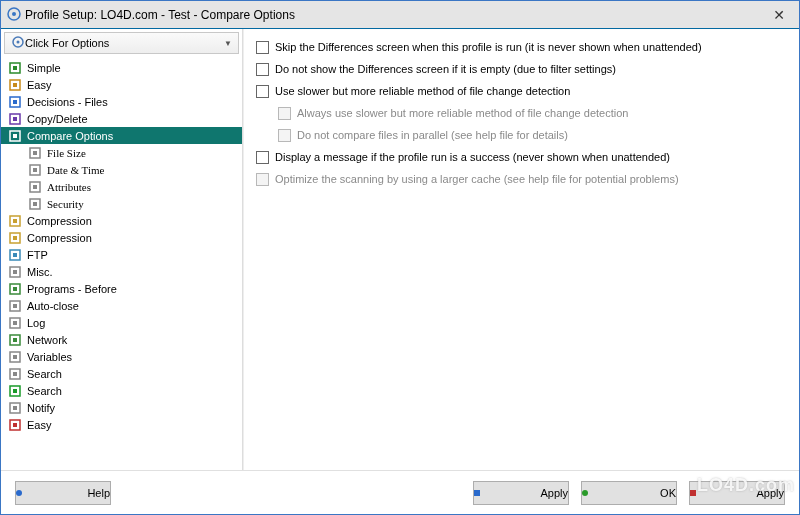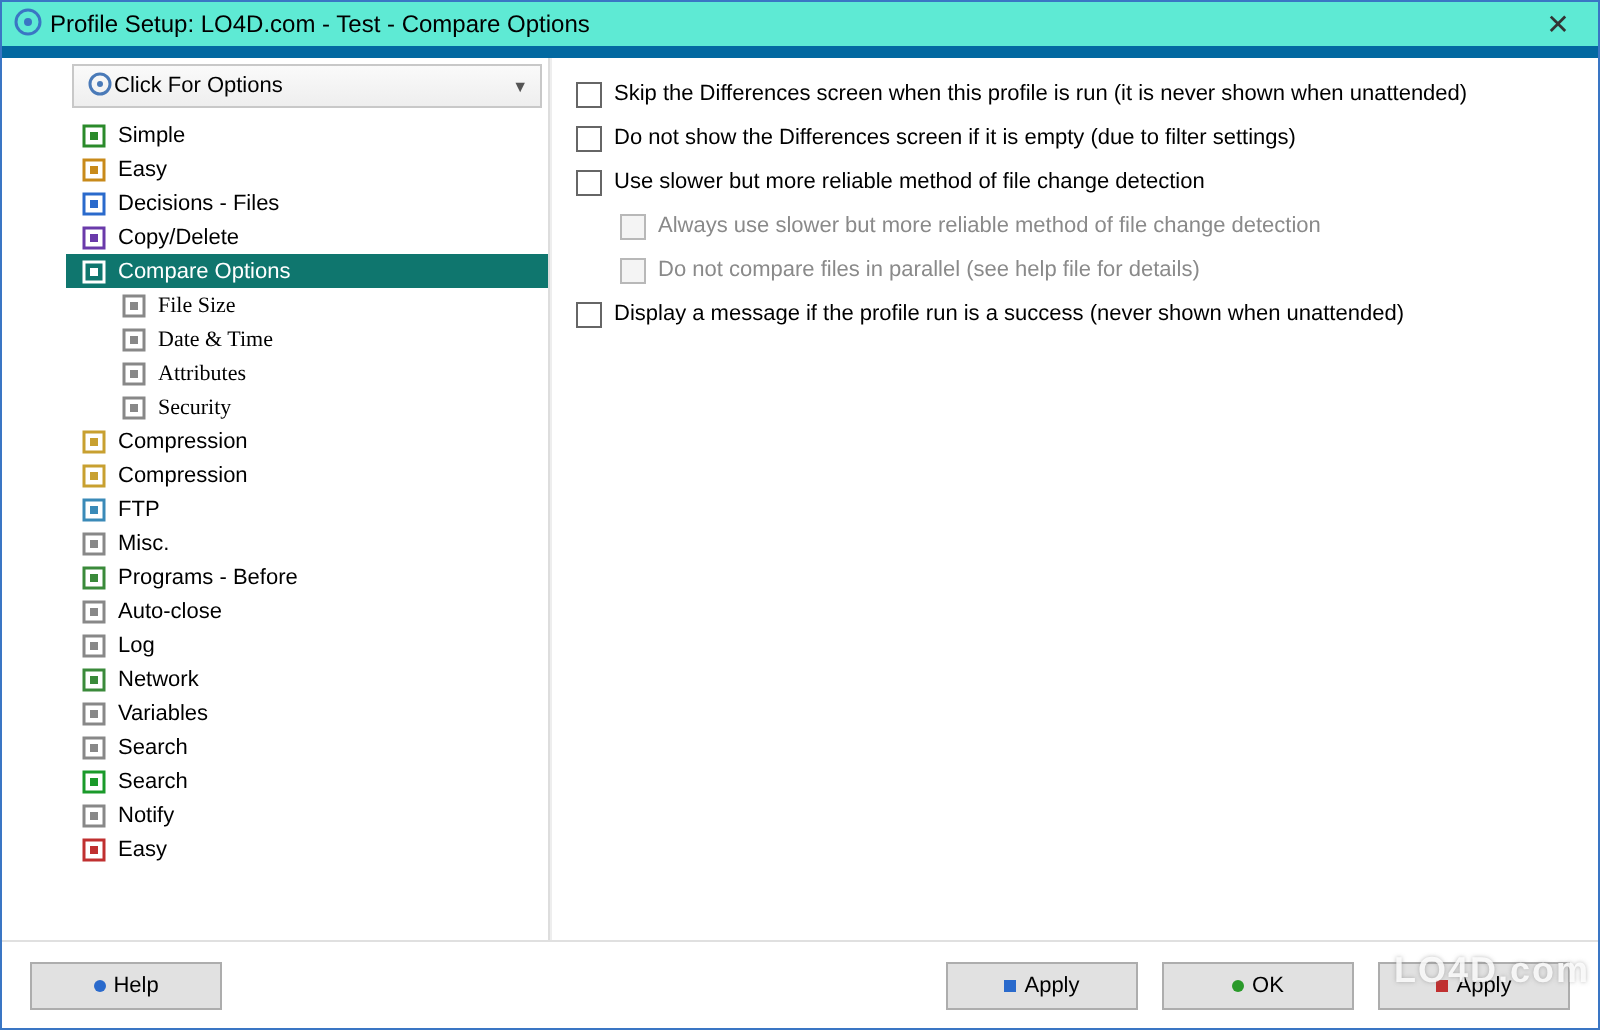--- a/index.html
+++ b/index.html
@@ -1,41 +1,41 @@
 <!DOCTYPE html>
 <html><head>
 <meta charset="utf-8">
 <style>
   * { box-sizing: border-box; }
   html, body { margin:0; padding:0; font-family: "Segoe UI", Tahoma, sans-serif; font-size:11px; color:#000; background:#fff; }
   .window { width:800px; height:515px; border:1px solid #3a76c4; display:flex; flex-direction:column; background:#fff; }
-  .titlebar { height:28px; display:flex; align-items:center; padding:0 0 0 6px; border-bottom:6px solid #0369a1; background:#5eead4; color:#000; }
+  .titlebar { height:28px; display:flex; align-items:center; padding:0 0 0 6px; border-bottom:1px solid #0369a1; background:#e5e5e5; color:#000; }
   .titlebar .title { flex:1; font-size:12px; }
   .titlebar .sys { width:40px; height:28px; display:flex; align-items:center; justify-content:center; font-size:14px; color:#333; }
-  .body { flex:1; display:flex; min-height:0;padding-left:32px; }
+  .body { flex:1; display:flex; min-height:0; }
   
   .sidebar { width:242px; display:flex; flex-direction:column; border-right:1px solid #ddd; }
   .options-header { height:22px; margin:3px; border:1px solid #c8c8c8; background:linear-gradient(#fafafa,#eee); display:flex; align-items:center; padding:0 6px; cursor:pointer; position:relative; }
   .options-header .arrow { margin-left:auto; font-size:8px; color:#555; }
   .tree { flex:1; overflow:auto; padding:2px 0; }
   .tree-item { height:17px; display:flex; align-items:center; padding-left:6px; cursor:pointer; white-space:nowrap; }
   .tree-item.sub { padding-left:26px;font-family:Liberation Serif, serif; }
   .tree-item.selected { background:#0f766e; color:#fff; }
   .tree-item .ic { width:16px; height:16px; margin-right:4px; display:flex; align-items:center; justify-content:center; flex:0 0 16px; }
   .ic svg { width:14px; height:14px; }
   
   .content { flex:1; padding:8px 12px; border-left:1px solid #eee; }
   .check-row { display:flex; align-items:center; height:20px; margin-bottom:2px; }
   .check-row.sub { padding-left:22px; }
   .check-row.disabled { color:#8a8a8a; }
   .cb { width:13px; height:13px; border:1px solid #666; margin-right:6px; background:#fff; flex:0 0 13px; position:relative; }
   .check-row.disabled .cb { border-color:#b8b8b8; background:#f4f4f4; }
   
   .footer { height:44px; border-top:1px solid #e0e0e0; display:flex; align-items:center; padding:0 14px; gap:12px; background:#fff; }
-  .btn { height:24px; min-width:96px; border:1px solid #adadad; background:#e1e1e1; display:flex; align-items:center; justify-content:center; gap:4px; cursor:pointer; font-size:11px; }
+  .btn { height:24px; min-width:96px; border:1px solid #adadad; background:#e1e1e1; display:flex; align-items:center; justify-content:space-between; gap:4px; cursor:pointer; font-size:11px; }
   .btn .dot { width:6px; height:6px; }
   .spacer { flex:1; }
   
   .watermark { position:absolute; right:4px; bottom:18px; font-size:18px; color:rgba(255,255,255,0.85); font-weight:700; letter-spacing:1px; text-shadow:0 0 2px rgba(120,120,120,0.5); pointer-events:none; }
 </style>
 </head>
 <body>
 
 <div class="window" style="position:relative;">
 
@@ -283,20 +283,24 @@
           <span>Always use slower but more reliable method of file change detection</span>
         </div>
         <div class="check-row sub disabled">
           <span class="cb"></span>
           <span>Do not compare files in parallel (see help file for details)</span>
         </div>
         <div class="check-row">
           <span class="cb"></span>
           <span>Display a message if the profile run is a success (never shown when unattended)</span>
         </div>
+        <div class="check-row disabled">
+          <span class="cb"></span>
+          <span>Optimize the scanning by using a larger cache (see help file for potential problems)</span>
+        </div>
       </div>
 
   </div>
 
   <div class="footer">
     <div class="btn">
       <span class="dot" style="background:#2a6acc;border-radius:50%;"></span>
       <span>Help</span>
     </div>
     <div class="spacer"></div>

